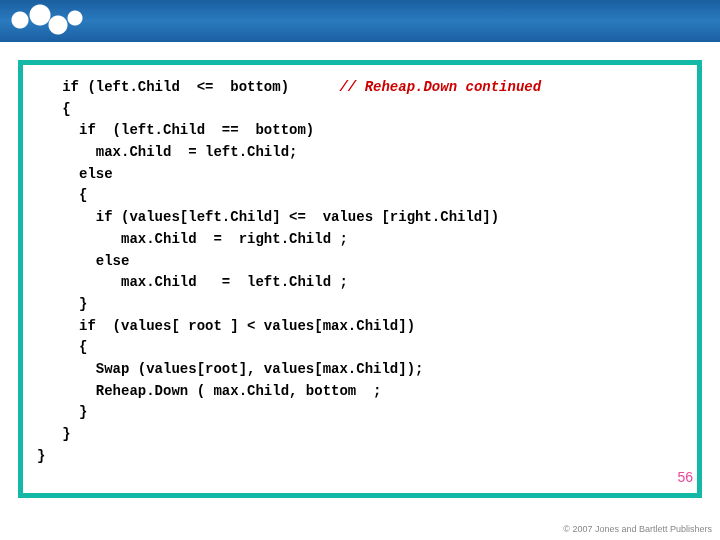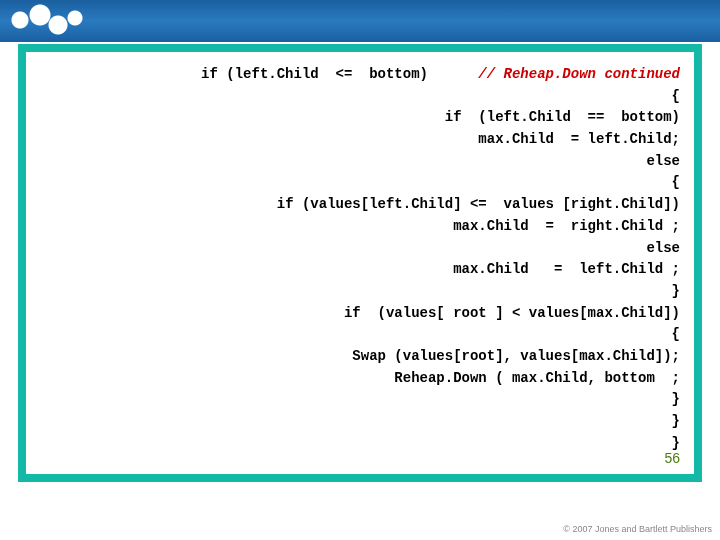--- a/index.html
+++ b/index.html
@@ -22,47 +22,46 @@
       left: 0;
       top: 0;
       width: 92px;
       height: 42px;
       background: radial-gradient(circle at 20px 20px, #ffffff 8px, transparent 9px),
                   radial-gradient(circle at 40px 15px, #ffffff 10px, transparent 11px),
                   radial-gradient(circle at 58px 25px, #ffffff 9px, transparent 10px),
                   radial-gradient(circle at 75px 18px, #ffffff 7px, transparent 8px);
     }
     .content-frame {
-      margin: 2px 18px 0 18px;
-      border: 8px solid #14b8a6;
+      margin: 18px 18px 0 18px;
+      border: 5px solid #14b8a6;
       padding: 12px 14px;
       height: 438px;
       position: relative;
-      text-align: right;
     }
     .code-block {
       font-family: "Courier New", monospace;
       font-size: 14px;
       font-weight: bold;
       line-height: 1.55;
       white-space: pre;
       color: #000000;
     }
     .comment {
       color: #cc0000;
       font-style: italic;
     }
     .page-number {
       position: absolute;
       bottom: 8px;
-      right: 14px;
+      right: 4px;
       font-family: Arial, sans-serif;
       font-size: 14px;
       font-weight: normal;
-      color: #4d7c0f;
+      color: #ec4899;
     }
     .footer-copyright {
       position: absolute;
       bottom: 6px;
       right: 8px;
       font-size: 9px;
       color: #888888;
     }
   </style>
 </head>

